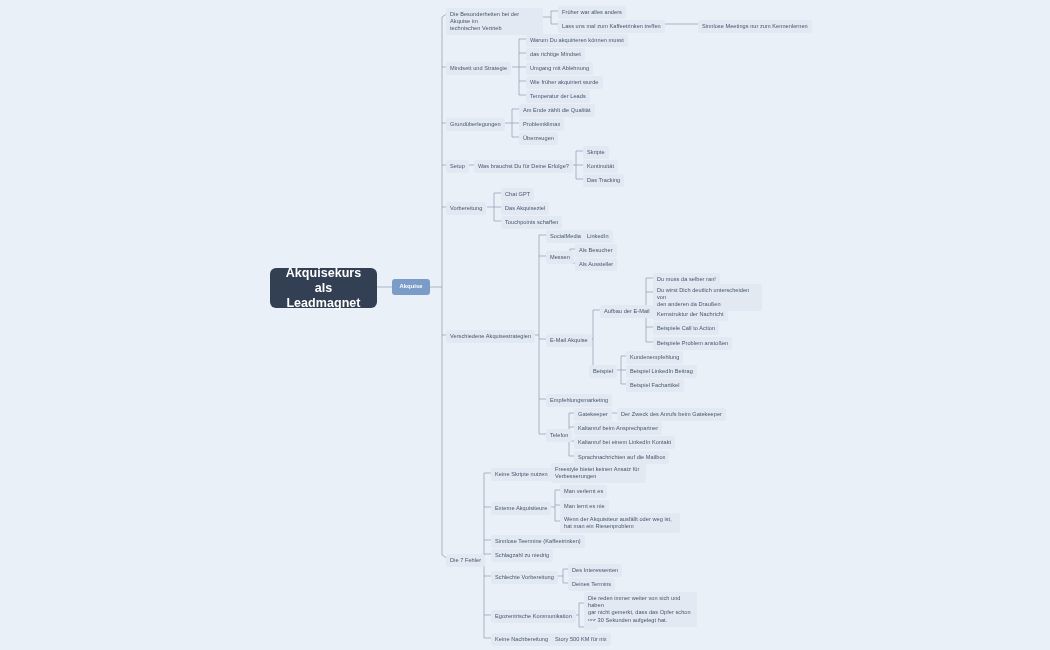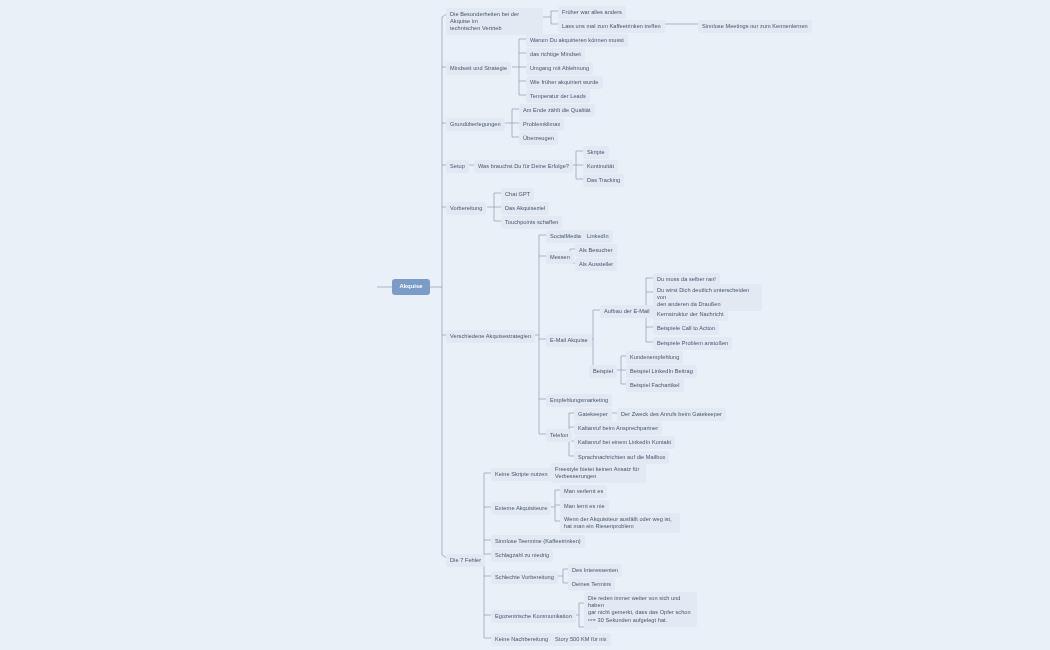--- a/index.html
+++ b/index.html
@@ -210,20 +210,22 @@
 
       <path d="M572 615 H579"></path>
       <path d="M579 603 V627"></path>
       <path d="M579 603 h5"></path>
       <path d="M579 627 h5"></path>
 
       <path d="M543 638 H551"></path>
     </g>
   </svg>
 
+  <div class="node root" style="left:270px;top:268px;width:107px;height:40px;">Akquisekurs als
+Leadmagnet</div>
 
   <div class="node accent" style="left:392px;top:279px;width:38px;height:16px;">Akquise</div>
 
   <div class="node" style="left:446px;top:8px;width:97px;">Die Besonderheiten bei der Akquise  im
 technischen Vertrieb</div>
   <div class="node" style="left:558px;top:6px;">Früher war alles anders</div>
   <div class="node" style="left:558px;top:20px;">Lass uns mal zum Kaffeetrinken treffen</div>
   <div class="node" style="left:698px;top:20px;">Sinnlose Meetings nur zum Kennenlernen</div>
 
   <div class="node" style="left:446px;top:62px;">Mindsett und Strategie</div>

